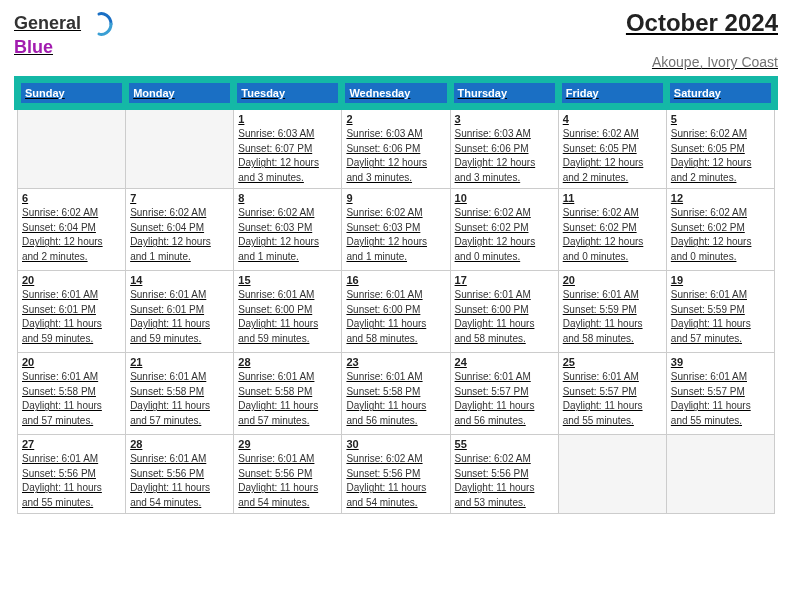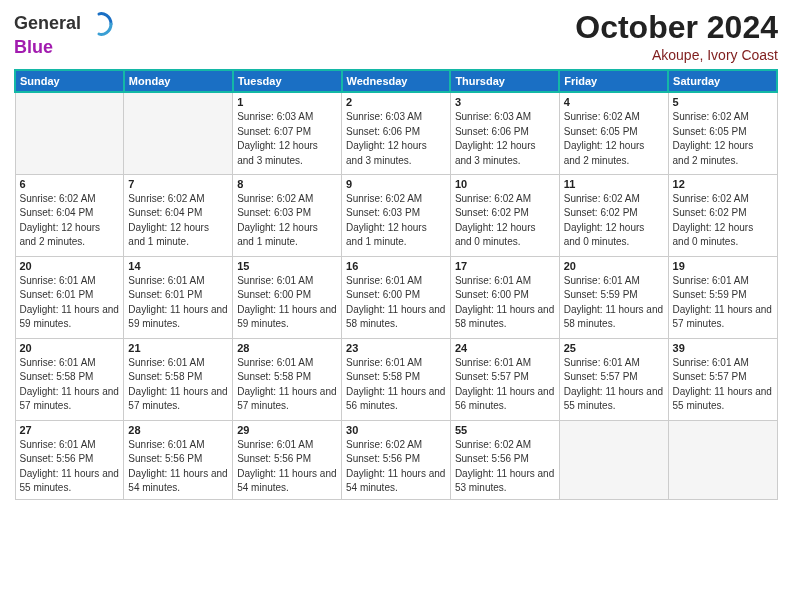--- a/index.html
+++ b/index.html
@@ -8,20 +8,21 @@
       background: #fff;
       width: 792px;
       height: 612px;
       overflow: hidden;
     }
     .page {
       width: 792px;
       height: 612px;
       background: #fff;
       padding: 10px 14px 10px 14px;
+      text-decoration: underline;
     }
     .header {
       display: flex;
       justify-content: space-between;
       align-items: flex-start;
       margin-bottom: 6px;
     }
     .logo {
       display: flex;
       align-items: center;
@@ -36,43 +37,43 @@
     .logo-blue { color: #a21caf; }
     .logo-icon {
       width: 28px;
       height: 28px;
       margin-left: 4px;
     }
     .title-area {
       text-align: right;
     }
     .month-title {
-      font-size: 32px;
+      font-size: 24px;
       font-weight: bold;
       color: #222;
       line-height: 1.1;
     }
     .subtitle {
       font-size: 14px;
-      color: #7f1d1d;
-      margin-top: 2px;
+      color: #737373;
+      margin-top: 18px;
     }
     .calendar {
       width: 100%;
       border-collapse: collapse;
       table-layout: fixed;
     }
     .calendar th {
       background: #1a6fc4;
       color: #fff;
       font-size: 11px;
       font-weight: bold;
       padding: 4px 4px;
       text-align: left;
-      border: 2px solid #14b8a6;
+      border: 7px solid #14b8a6;
     }
     .calendar td {
       border: 1px solid #ccc;
       vertical-align: top;
       padding: 3px 4px;
       font-size: 9px;
       color: #333;
       height: 82px;
       background: #fff;
     }

